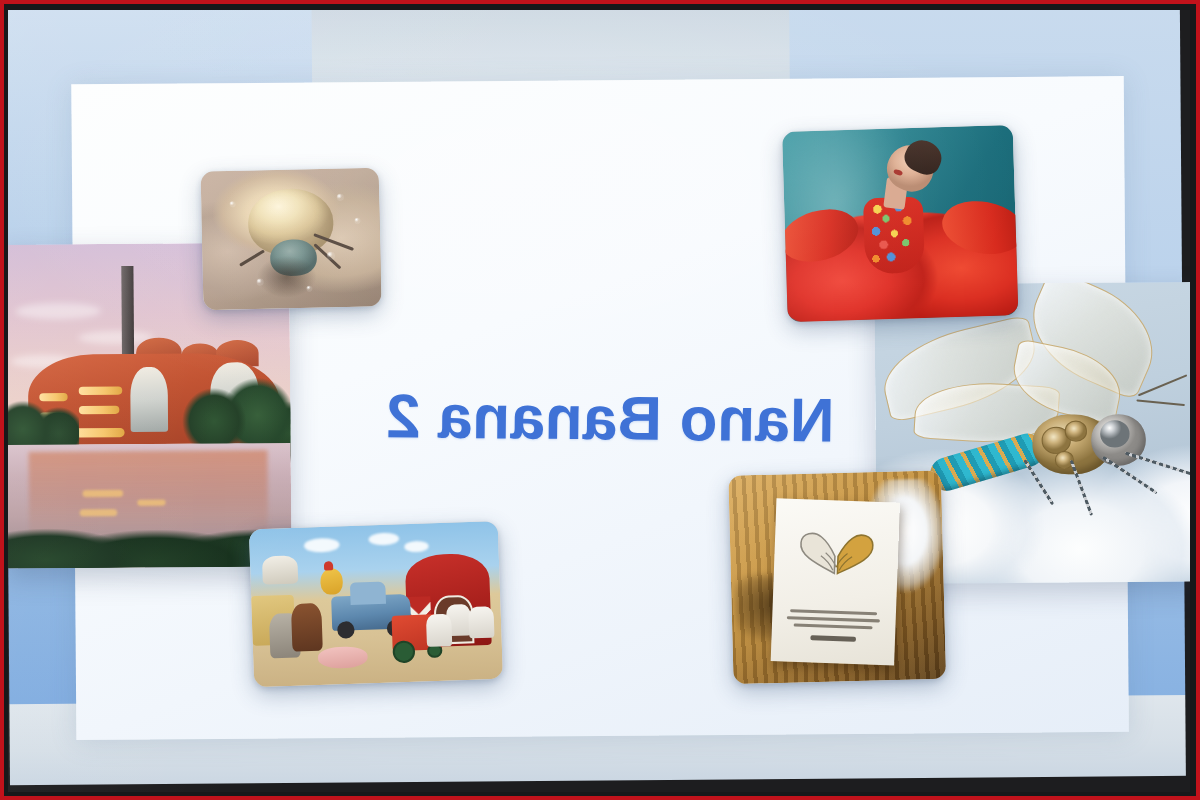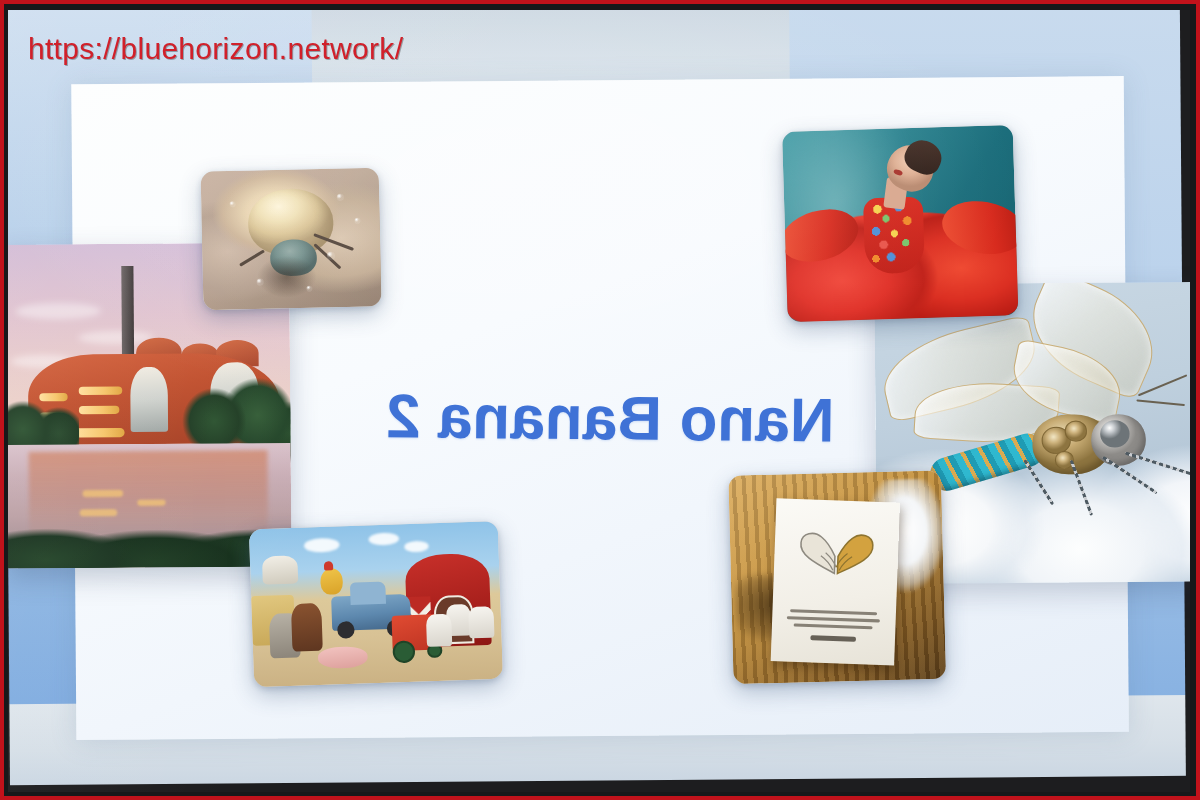--- a/index.html
+++ b/index.html
@@ -624,15 +624,14 @@
             </div>
           </div>
         </div>
       </div>
 
       <div id="wordmark">Nano Banana 2</div>
 
       <div id="glare"></div>
     </div>
 
-    <div id="url">https://bluehorizon.network/</div>
   </div>
 </div>
 
 </body></html>

